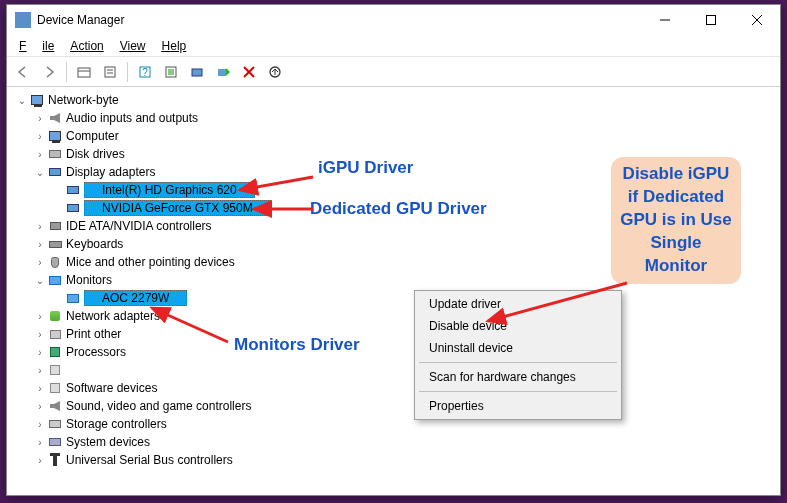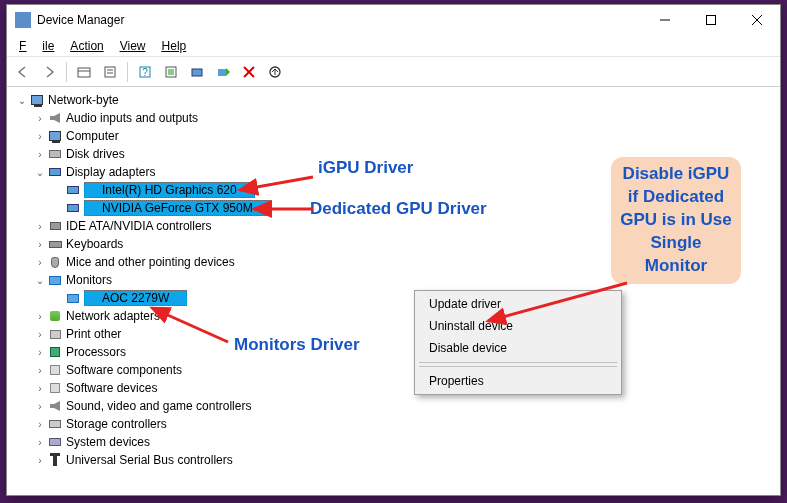--- a/index.html
+++ b/index.html
@@ -252,21 +252,20 @@
           <span class="icon">
             <span class="ic-cpu"></span>
           </span>
           <span class="lbl">Processors</span>
         </div>
         <div class="node i1">
           <span class="chev">›</span>
           <span class="icon">
             <span class="ic-sw"></span>
           </span>
-          <span class="lbl">Software components</span>
         </div>
         <div class="node i1">
           <span class="chev">›</span>
           <span class="icon">
             <span class="ic-sw"></span>
           </span>
           <span class="lbl">Software devices</span>
         </div>
         <div class="node i1">
           <span class="chev">›</span>
@@ -295,23 +294,24 @@
             <span class="ic-usb"></span>
           </span>
           <span class="lbl">Universal Serial Bus controllers</span>
         </div>
       </div>
   </div>
 </div>
 
 <div class="ctx">
   <div class="item">Update driver</div>
+  <div class="item">Disable device</div>
   <div class="item">Uninstall device</div>
-  <div class="item">Disable device</div>
   <div class="sep"></div>
+  <div class="item">Scan for hardware changes</div>
   <div class="sep"></div>
   <div class="item bold">Properties</div>
 </div>
 
 <div class="anno" style="left:318px;top:158px">iGPU Driver</div>
 <div class="anno" style="left:310px;top:199px">Dedicated GPU Driver</div>
 <div class="anno" style="left:234px;top:335px">Monitors Driver</div>
 <div class="callout">Disable iGPU if Dedicated GPU is in Use Single Monitor</div>
 
 <svg class="arrow" style="left:0;top:0" width="787" height="503">

